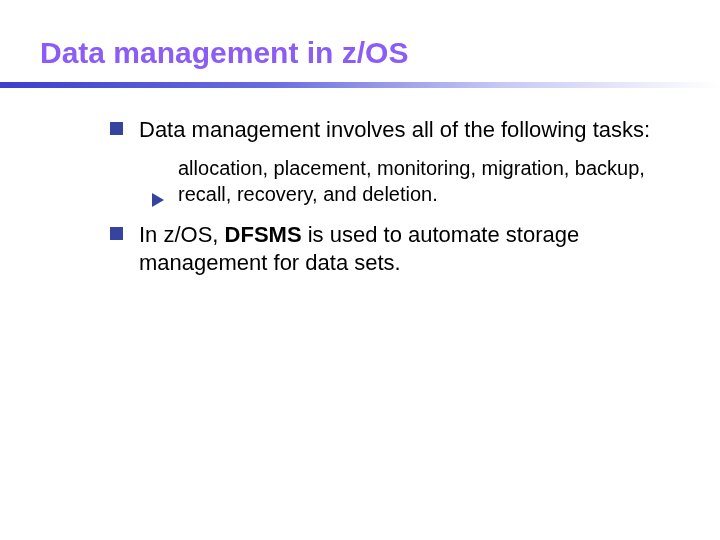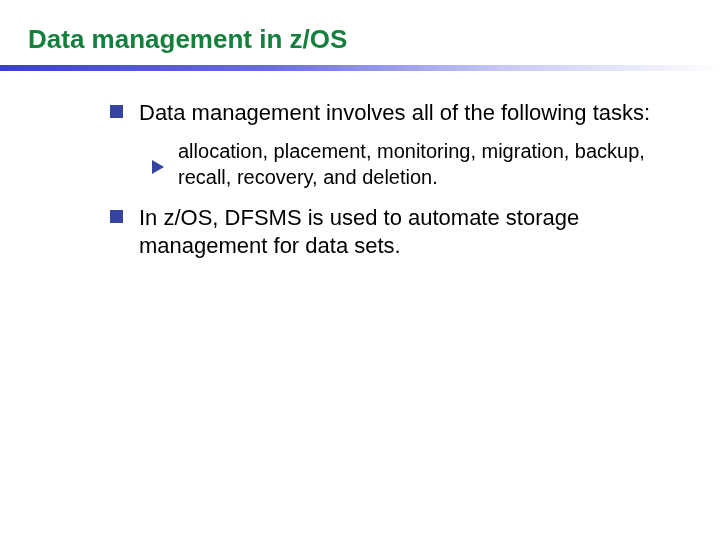--- a/index.html
+++ b/index.html
@@ -15,24 +15,24 @@
   .slide {
     width: 720px;
     height: 540px;
     position: relative;
     box-sizing: border-box;
   }
   .title-area {
     padding: 24px 0 0 28px;
   }
   h1.title {
-    margin: 0;
-    font-size: 26px;
+    margin: 12px;
+    font-size: 30px;
     font-weight: bold;
-    color: #15803d;
+    color: #8b5cf6;
   }
   .rule {
     margin-top: 10px;
     height: 6px;
     width: 100%;
     background: linear-gradient(to right, #3a3fcf 0%, #6a6de0 38%, #c8c9f5 70%, #ffffff 100%);
   }
   .content {
     padding: 28px 60px 0 110px;
   }
@@ -48,41 +48,41 @@
     margin-top: 6px;
     margin-right: 16px;
     flex-shrink: 0;
   }
   .b1 .text {
     font-size: 22px;
     line-height: 1.3;
   }
   .b2 {
     display: flex;
-    align-items: center;
+    align-items: flex-end;
     margin-left: 42px;
     margin-bottom: 14px;
     margin-top: 4px;
   }
   .b2 .mark {
     width: 0;
     height: 0;
     border-top: 7px solid transparent;
     border-bottom: 7px solid transparent;
     border-left: 12px solid #35459f;
     margin-top: 6px;
     margin-right: 14px;
     flex-shrink: 0;
   }
   .b2 .text {
     font-size: 20px;
     line-height: 1.3;
   }
   .bold {
-    font-weight: 400;
+    font-weight: 700;
     text-align: right;
   }
 </style>
 </head>
 <body>
 
 <div class="slide">
 
   <div class="title-area">
     <h1 class="title">Data management in z/OS</h1>

